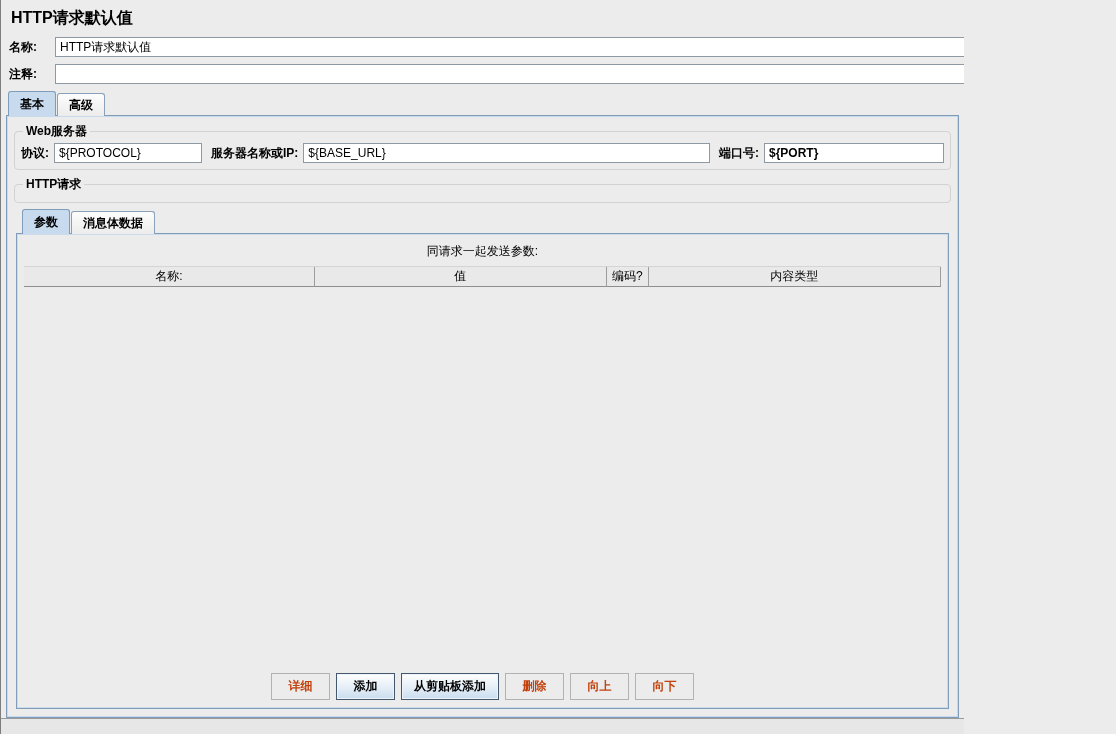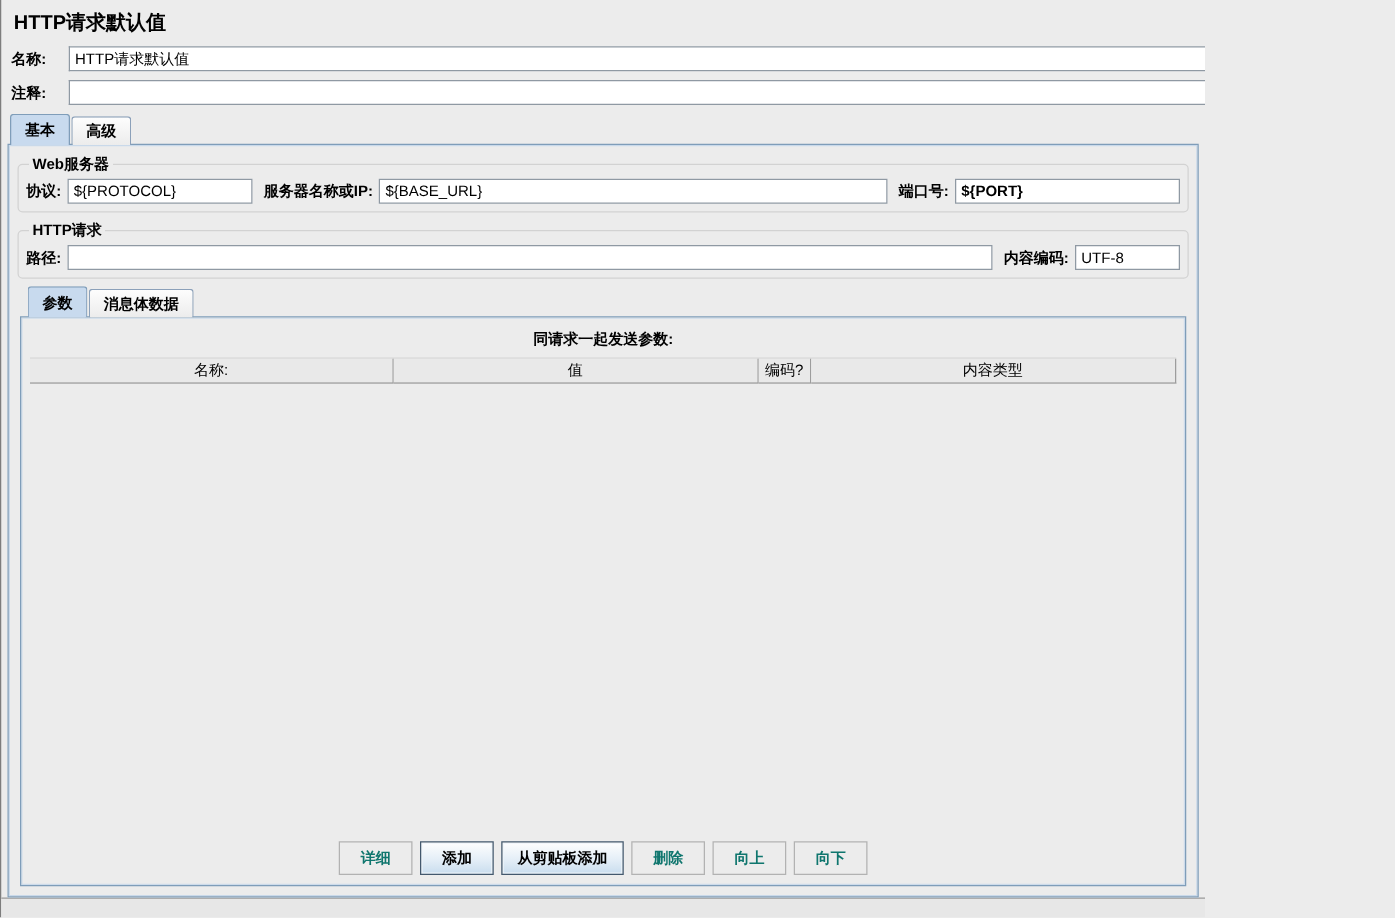--- a/index.html
+++ b/index.html
@@ -62,21 +62,21 @@
   .w-encoding { width:84px; }
   .inner-strip { margin-top:2px; padding-left:9px; }
   .inner-panel {
     flex:1; margin:0 3px 2px 3px;
     border:1px solid #7f9db9; box-shadow:inset 0 0 0 1px #cddbea;
     background:#ececec; padding:5px 7px 6px 7px;
     display:flex; flex-direction:column; position:relative; z-index:1;
   }
   
   .table-title {
-    text-align:center; font-weight:bold; padding:4px 0 6px 0;
+    text-align:center; font-weight:normal; padding:4px 0 6px 0;
   }
   .param-header { display:flex; height:21px; border-top:1px solid #d4d4d4; }
   .hcell {
     display:flex; align-items:center; justify-content:center;
     background:#e9e9e9;
     border-bottom:1px solid #8e8e8e; border-right:1px solid #9d9d9d;
     overflow:hidden; white-space:nowrap;
   }
   .hcell:last-child { border-right:none; }
   .col-0 { width:322px; } .col-1 { width:324px; } .col-2 { width:46px; }
@@ -87,21 +87,21 @@
   .jbutton {
     min-width:59px; height:27px; padding:0 12px;
     font-family:inherit; font-size:12px; font-weight:bold;
     border:1px solid #43586d;
     background:linear-gradient(#fefefe,#e4eef7 55%,#c9ddee);
     box-shadow:inset 0 0 0 1px #eef4fa;
     color:#000; cursor:pointer;
   }
   .jbutton:disabled {
     border:1px solid #b2b2b2; background:#ececec;
-    box-shadow:none; color:#0f766e; cursor:default;
+    box-shadow:none; color:#c2410c; cursor:default;
   }
   
   .bottom-strip { height:16px; border-top:1px solid #9a9a9a; background:#e7e7e7; }
 </style>
 </head>
 <body>
 
 <div class="screen">
 
   <div class="page-title">HTTP请求默认值</div>
@@ -130,26 +130,20 @@
         <input class="text-input w-protocol" type="text" value="${PROTOCOL}" style="">
         <label class="lbl-gap">服务器名称或IP:</label>
         <input class="text-input" style="flex: 1 1 0%;" type="text" value="${BASE_URL}">
         <label class="lbl-gap">端口号:</label>
         <input class="text-input w-port" type="text" value="${PORT}" style="">
       </div>
     </fieldset>
 
     <fieldset>
       <legend>HTTP请求</legend>
-      <div class="fs-row">
-        <label>路径:</label>
-        <input class="text-input" style="flex: 1 1 0%;" type="text" value="">
-        <label class="lbl-gap">内容编码:</label>
-        <input class="text-input w-encoding" type="text" value="UTF-8" style="">
-      </div>
     </fieldset>
 
     <div class="tab-strip inner-strip">
       <div class="jtab selected">参数</div>
       <div class="jtab">消息体数据</div>
     </div>
 
     <div class="inner-panel">
 
       <div class="table-title">同请求一起发送参数:</div>

